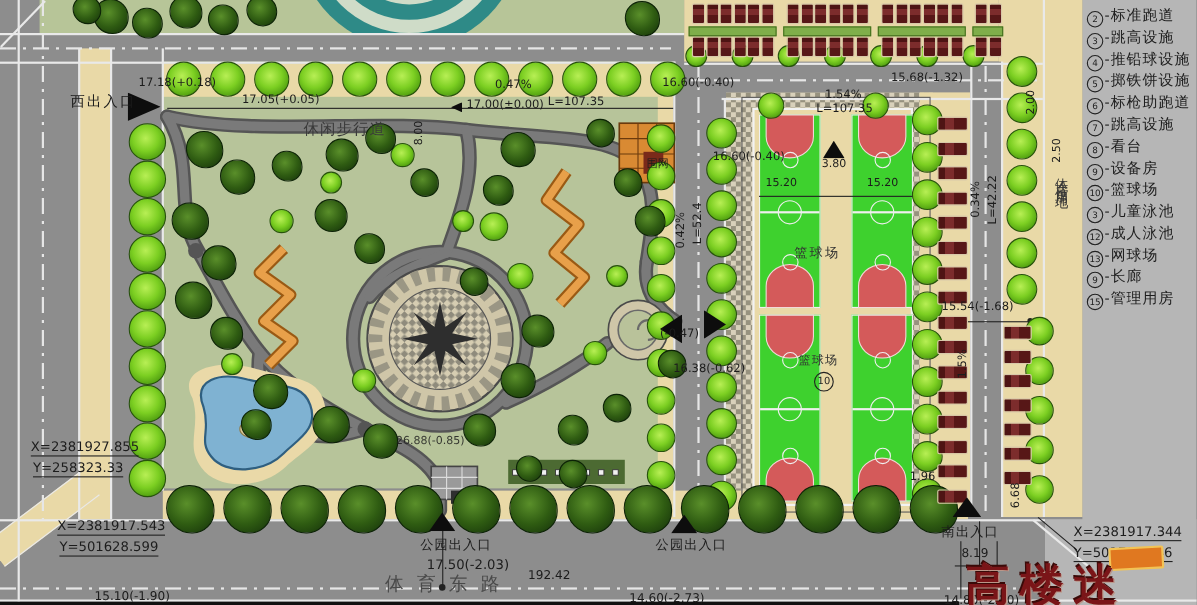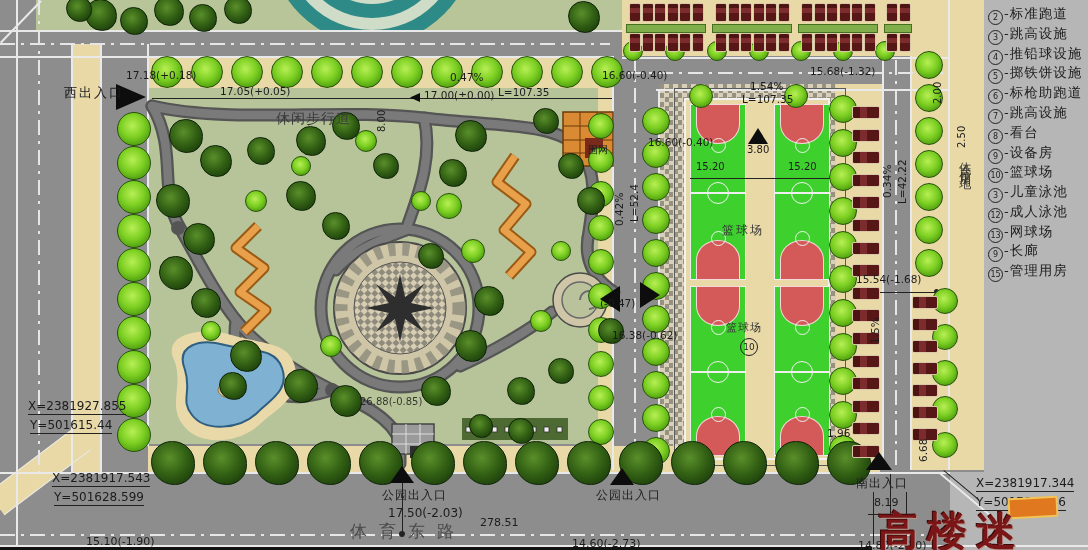--- a/index.html
+++ b/index.html
@@ -462,27 +462,27 @@
   <span class="lbl rv" style="left:882px;top:198px;">0.34%</span>
   <span class="lbl rv" style="left:897px;top:204px;">L=42.22</span>
   <span class="lbl" style="left:600px;top:298px;">(-0.47)</span>
   <span class="lbl" style="left:612px;top:330px;">16.38(-0.62)</span>
   <span class="lbl" style="left:856px;top:274px;">15.54(-1.68)</span>
   <span class="lbl rv" style="left:870px;top:344px;">1.5%</span>
   <span class="lbl" style="left:827px;top:428px;">1.96</span>
   <span class="lbl rv" style="left:918px;top:462px;">6.68</span>
   <span class="lbl vert" style="left:958px;top:152px;font-size:12px;letter-spacing:4px;color:#333;">体育馆用地</span>
   <span class="lbl coord" style="left:28px;top:400px;">X=2381927.855</span>
-  <span class="lbl coord" style="left:30px;top:419px;">Y=501615.44</span>
+  <span class="lbl coord" style="left:30px;top:419px;">Y=258323.33</span>
   <span class="lbl coord" style="left:52px;top:472px;">X=2381917.543</span>
   <span class="lbl coord" style="left:54px;top:491px;">Y=501628.599</span>
   <span class="lbl" style="left:360px;top:396px;font-size:10px;opacity:.85;">26.88(-0.85)</span>
   <span class="lbl" style="left:382px;top:489px;font-size:12px;letter-spacing:1px;">公园出入口</span>
   <span class="lbl" style="left:388px;top:507px;font-size:12px;">17.50(-2.03)</span>
-  <span class="lbl" style="left:480px;top:517px;font-size:11px;">278.51</span>
+  <span class="lbl" style="left:480px;top:517px;font-size:11px;">192.42</span>
   <span class="lbl" style="left:350px;top:522px;font-size:17px;letter-spacing:12px;color:#4a4a4a;">体育东路</span>
   <span class="lbl" style="left:596px;top:489px;font-size:12px;letter-spacing:1px;">公园出入口</span>
   <span class="lbl" style="left:572px;top:538px;font-size:11px;">14.60(-2.73)</span>
   <span class="lbl" style="left:86px;top:536px;font-size:11px;">15.10(-1.90)</span>
   <span class="lbl" style="left:856px;top:477px;font-size:12px;letter-spacing:1px;">南出入口</span>
   <span class="lbl" style="left:874px;top:497px;font-size:11px;">8.19</span>
   <span class="lbl" style="left:858px;top:540px;font-size:11px;">14.80(-2.20)</span>
   <span class="lbl coord" style="left:976px;top:477px;">X=2381917.344</span>
   <span class="lbl coord" style="left:976px;top:496px;">Y=501789.146</span>
 

